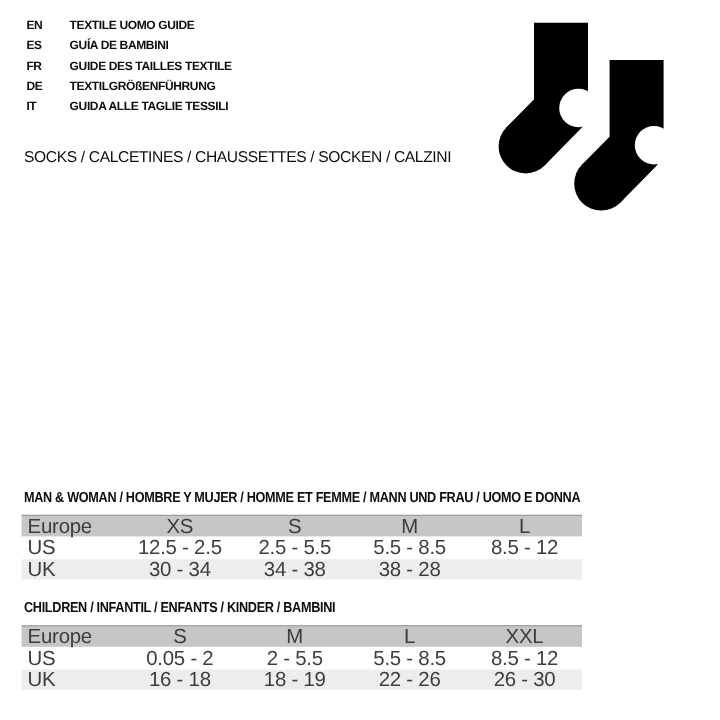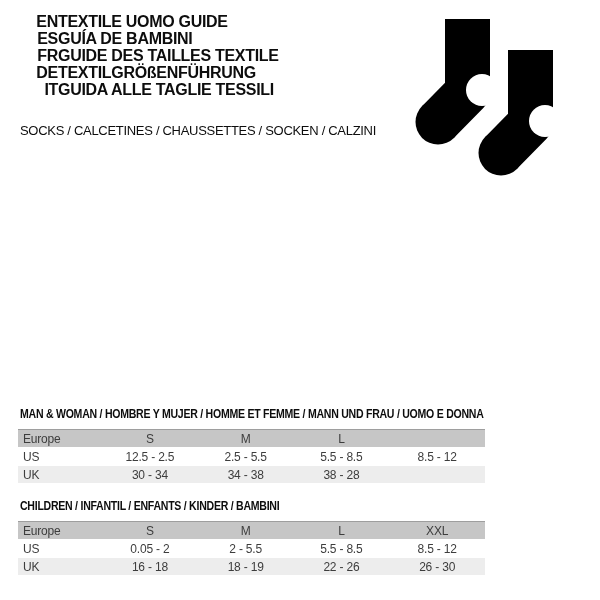--- a/index.html
+++ b/index.html
@@ -16,22 +16,22 @@
     position:relative;
     width:600px;height:600px;
     background:#fff;
     overflow:hidden;
     font-family:"Liberation Sans","DejaVu Sans",sans-serif;
   }
   
   #lang-list{position:absolute;left:22px;top:13px;}
   .lang-row{display:flex;line-height:17px;}
   .lang-code,.lang-label{
-    font-size:16px;font-weight:700;color:var(--heading-text);
-    letter-spacing:-0.3px;white-space:nowrap;text-align:right;
+    font-size:10px;font-weight:700;color:var(--heading-text);
+    letter-spacing:-0.3px;white-space:nowrap;
   }
   .lang-code{width:36px;flex:0 0 36px;}
   
   #category-heading{
     position:absolute;left:20px;top:124px;
     font-size:13px;font-weight:400;color:var(--heading-text);
     letter-spacing:-0.3px;line-height:13px;white-space:nowrap;
   }
   
   #icon-wrap{position:absolute;left:400px;top:0;width:180px;height:186px;}
@@ -46,21 +46,21 @@
     margin-left:2px;margin-bottom:8px;
   }
   .t-grid{display:grid;grid-template-rows:18px 17px 17px;row-gap:1px;}
   .t-row{
     display:grid;grid-template-columns:84px 1fr 1fr 1fr 1fr;
     align-items:center;
   }
   .t-row.head{background:var(--header-bg);border-top:1px solid var(--header-border);}
   .t-row.alt{background:var(--row-alt-bg);}
   .t-cell{
-    font-size:12px;color:var(--table-text);letter-spacing:-0.2px;
+    font-size:17px;color:var(--table-text);letter-spacing:-0.2px;
     text-align:center;white-space:nowrap;line-height:16px;
   }
   .t-cell.lead{text-align:left;padding-left:5px;}
 </style>
 </head>
 <body>
 
 <div id="canvas">
 
   <div id="lang-list">
@@ -101,20 +101,21 @@
         <circle cx="82" cy="90" r="16" fill="#ffffff"></circle>
       </g>
     </svg>
   </div>
 
   <div class="size-table" id="table-adults">
     <div class="table-title">MAN &amp; WOMAN / HOMBRE Y MUJER / HOMME ET FEMME / MANN UND FRAU / UOMO E DONNA</div>
     <div class="t-grid">
       <div class="t-row head">
         <div class="t-cell lead">Europe</div>
+        <div class="t-cell">XS</div>
         <div class="t-cell">S</div>
         <div class="t-cell">M</div>
         <div class="t-cell">L</div>
       </div>
       <div class="t-row">
         <div class="t-cell lead">US</div>
         <div class="t-cell">12.5 - 2.5</div>
         <div class="t-cell">2.5 - 5.5</div>
         <div class="t-cell">5.5 - 8.5</div>
         <div class="t-cell">8.5 - 12</div>

